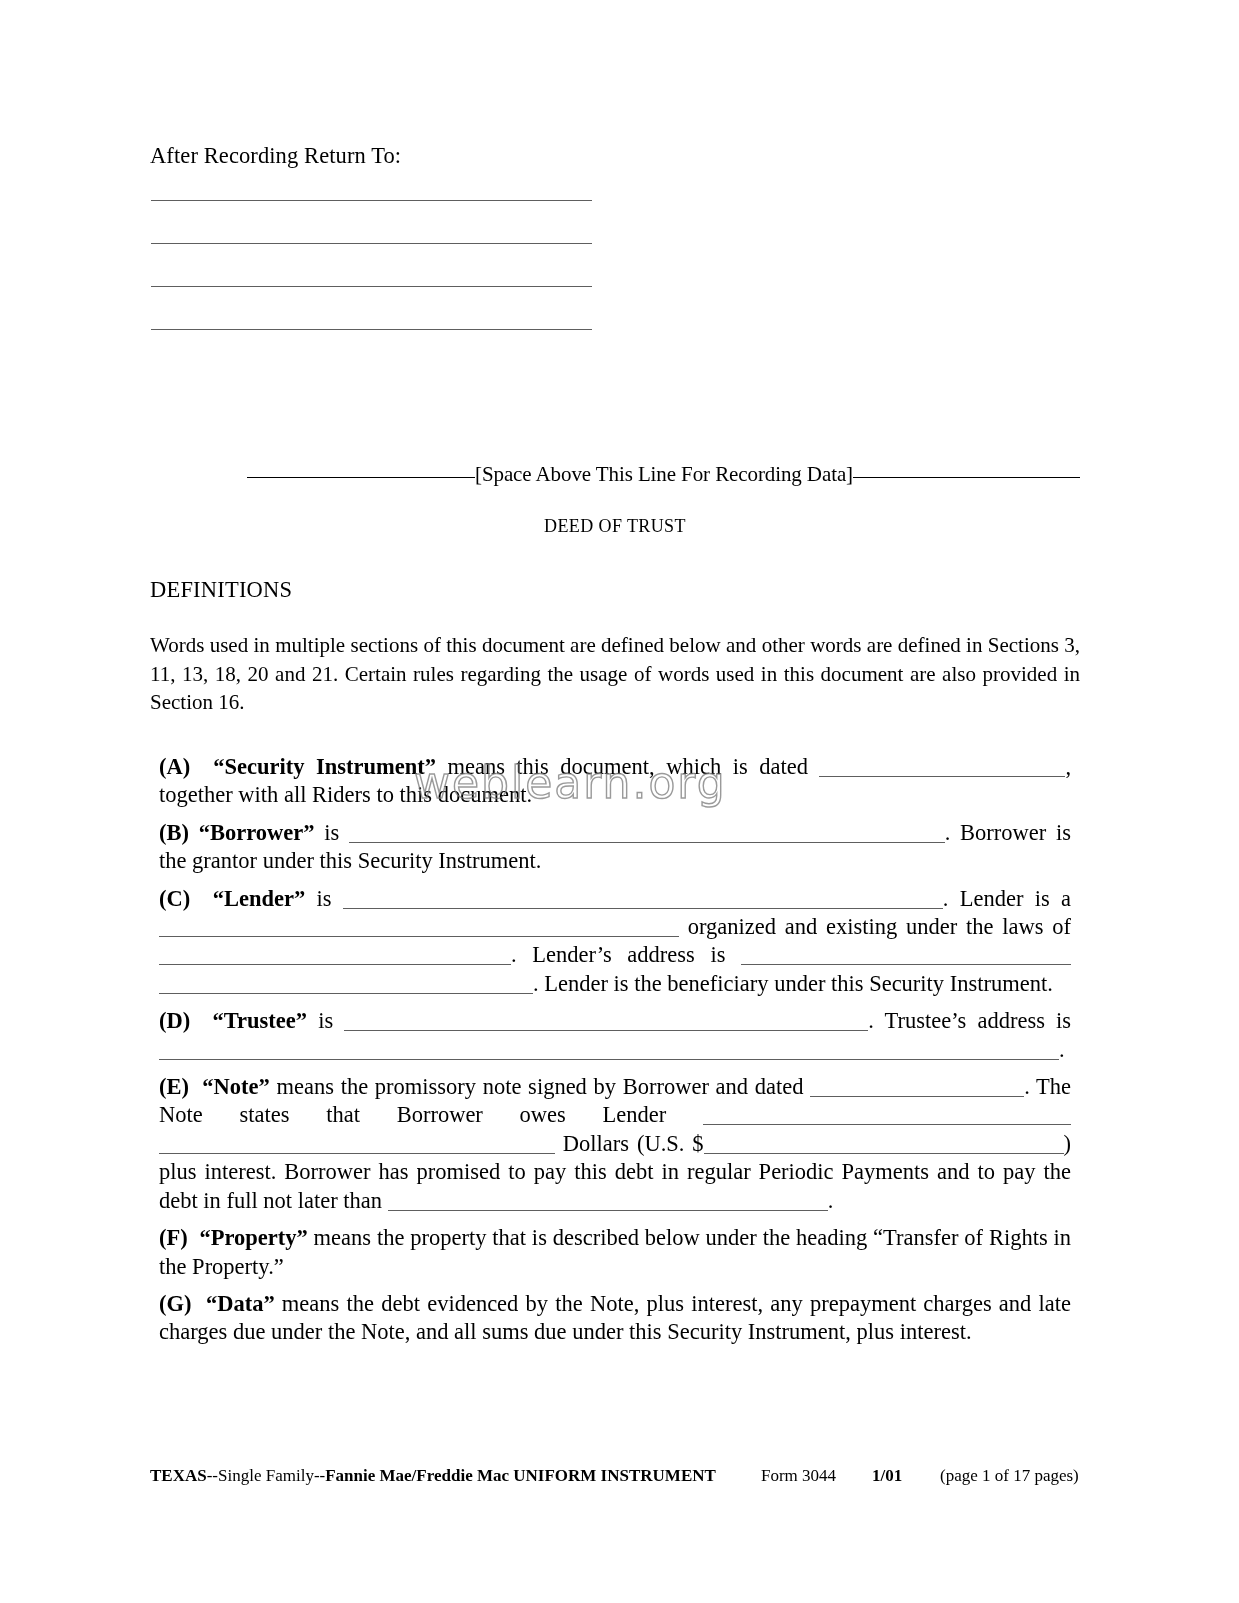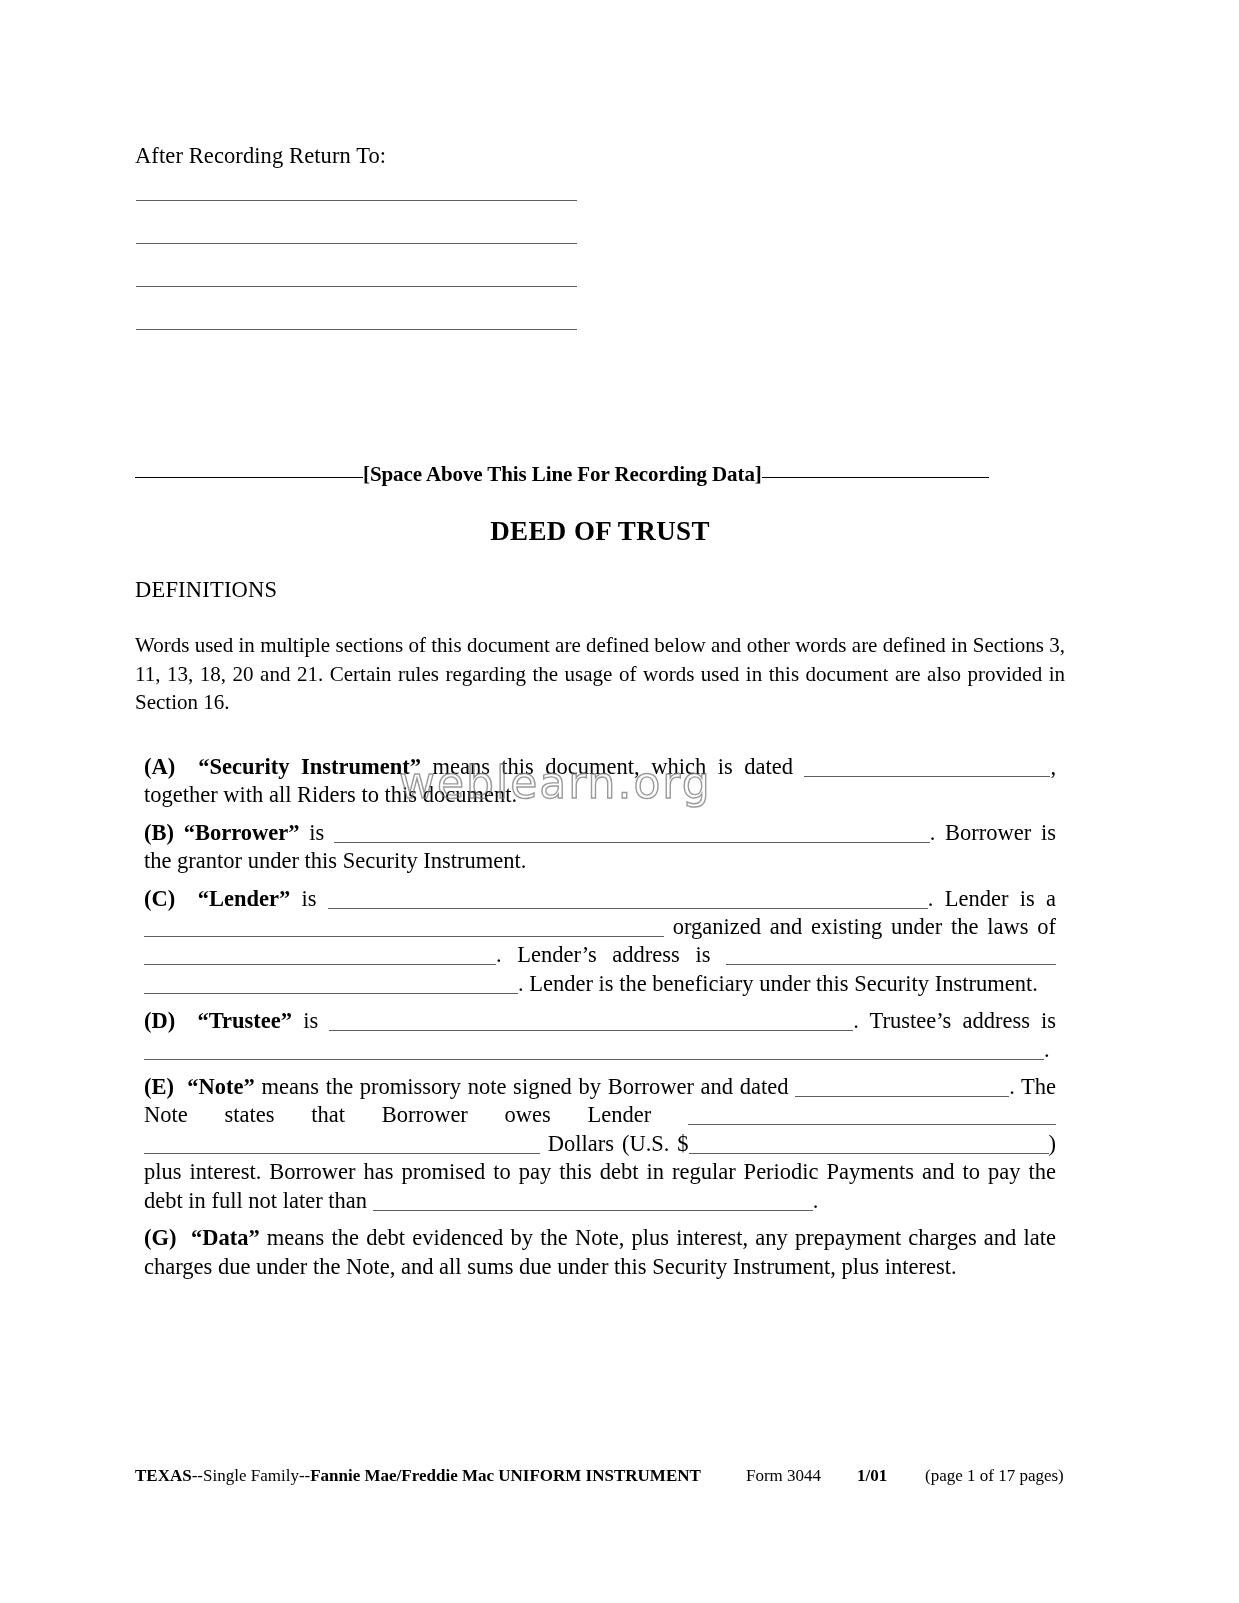--- a/index.html
+++ b/index.html
@@ -13,21 +13,21 @@
   }
   .page {
     position: relative;
     width: 1239px;
     height: 1603px;
     background: #ffffff;
     overflow: hidden;
   }
   .content {
     position: absolute;
-    left: 135px;
+    left: 150px;
     top: 0;
     width: 930px;
     height: 1207px;
   }
 
   
   .return-to {
     position: absolute;
     top: 142px;
     left: 0;
@@ -47,44 +47,44 @@
     margin-bottom: 0;
   }
   .rule-gap { height: 42px; }
 
   
   .recording {
     position: absolute;
     top: 462px;
     left: 0;
     width: 930px;
-    text-align: left;
+    text-align: right;
     font-size: 21px;
-    font-weight: bold;
+    font-weight: normal;
     white-space: nowrap;
   }
   .recording .dash {
     display: inline-block;
     vertical-align: 3px;
     height: 1px;
     background: #000;
   }
   .recording .dash.left  { width: 228px; }
   .recording .dash.right { width: 227px; }
   .recording .rec-text { letter-spacing: -0.1px; }
 
   
   .doc-title {
     position: absolute;
     top: 516px;
     left: 0;
     width: 930px;
     text-align: center;
-    font-size: 27px;
-    font-weight: bold;
+    font-size: 18px;
+    font-weight: normal;
     letter-spacing: 0.4px;
   }
 
   
   .definitions-head {
     position: absolute;
     top: 577px;
     left: 0;
     font-size: 22.5px;
     letter-spacing: 0.2px;
@@ -194,20 +194,21 @@
       <p class="para"><span class="lbl">(A)</span>&nbsp;&nbsp;<span class="lbl">“Security Instrument”</span><span> means this document, which is dated </span><span class="fill" style="width:246px"></span><span>, together with all Riders to this document.</span></p>
 
       <p class="para"><span class="lbl">(B)</span>&nbsp;<span class="lbl">“Borrower”</span><span> is </span><span class="fill" style="width:596px"></span><span>.  Borrower is the grantor under this Security Instrument.</span></p>
 
       <p class="para"><span class="lbl">(C)</span>&nbsp;&nbsp;<span class="lbl">“Lender”</span><span> is </span><span class="fill" style="width:600px"></span><span>.  Lender is a </span><span class="fill" style="width:520px"></span><span> organized and existing under the laws of </span><span class="fill" style="width:352px"></span><span>.  Lender’s address is </span><span class="fill" style="width:330px"></span><span class="fill" style="width:374px"></span><span>.  Lender is the beneficiary under this Security Instrument.</span></p>
 
       <p class="para"><span class="lbl">(D)</span>&nbsp;&nbsp;<span class="lbl">“Trustee”</span><span> is </span><span class="fill" style="width:524px"></span><span>.  Trustee’s address is </span><span class="fill" style="width:900px"></span><span>.</span></p>
 
       <p class="para"><span class="lbl">(E)</span>&nbsp;&nbsp;<span class="lbl">“Note”</span><span> means the promissory note signed by Borrower and dated </span><span class="fill" style="width:214px"></span><span>.  The Note states that Borrower owes Lender </span><span class="fill" style="width:368px"></span><span class="fill" style="width:396px"></span><span> Dollars (U.S. $</span><span class="fill" style="width:360px"></span><span>) plus interest.  Borrower has promised to pay this debt in regular Periodic Payments and to pay the debt in full not later than </span><span class="fill" style="width:440px"></span><span>.</span></p>
 
+      <p class="para"><span class="lbl">(F)</span>&nbsp;&nbsp;<span class="lbl">“Property”</span><span> means the property that is described below under the heading “Transfer of Rights in the Property.”</span></p>
 
       <p class="para"><span class="lbl">(G)</span>&nbsp;&nbsp;<span class="lbl">“Data”</span><span> means the debt evidenced by the Note, plus interest, any prepayment charges and late charges due under the Note, and all sums due under this Security Instrument, plus interest.</span></p>
 
     </div>
 
     <div class="watermark">weblearn.org</div>
 
     <div class="footer">
       <span class="f-left"><span class="f-b">TEXAS</span><span class="f-n">--Single Family--</span><span class="f-b">Fannie Mae/Freddie Mac UNIFORM INSTRUMENT</span></span>
       <span class="f-form">Form 3044</span>

